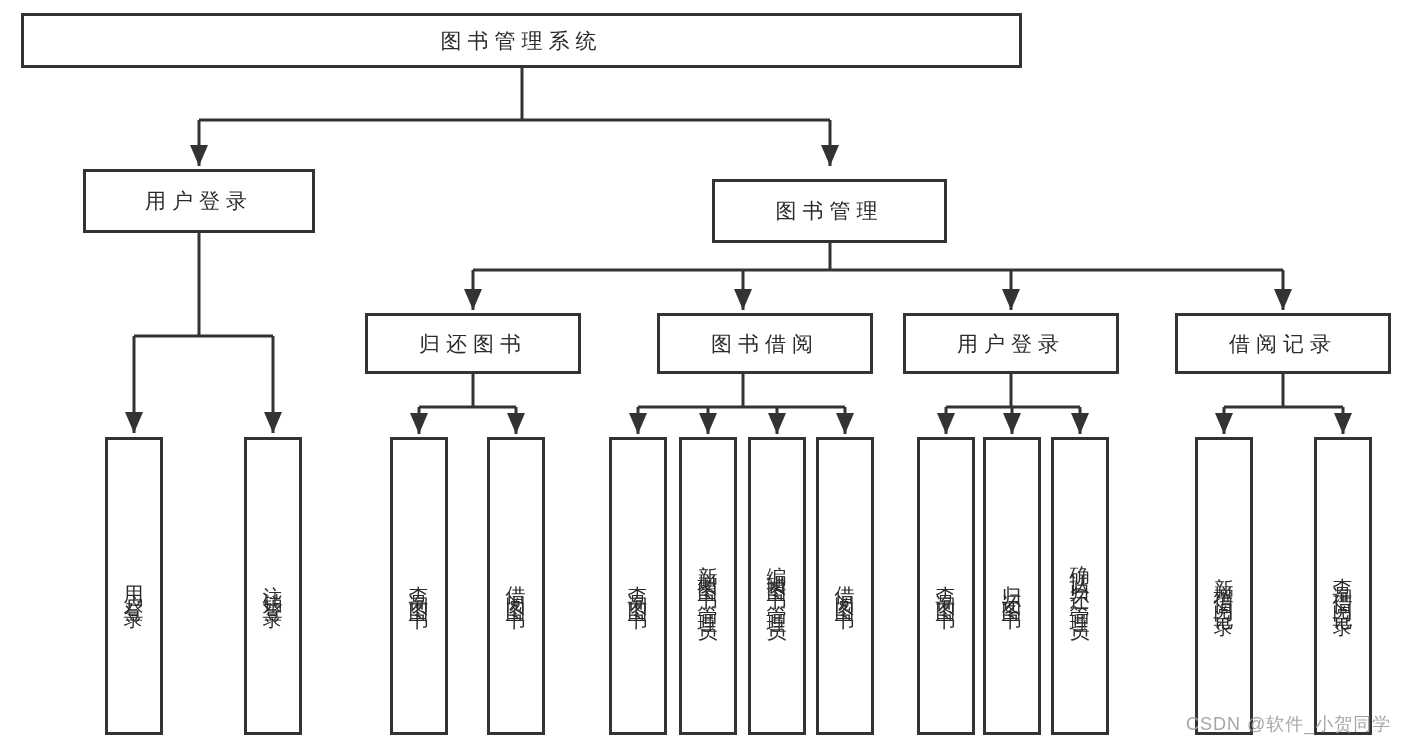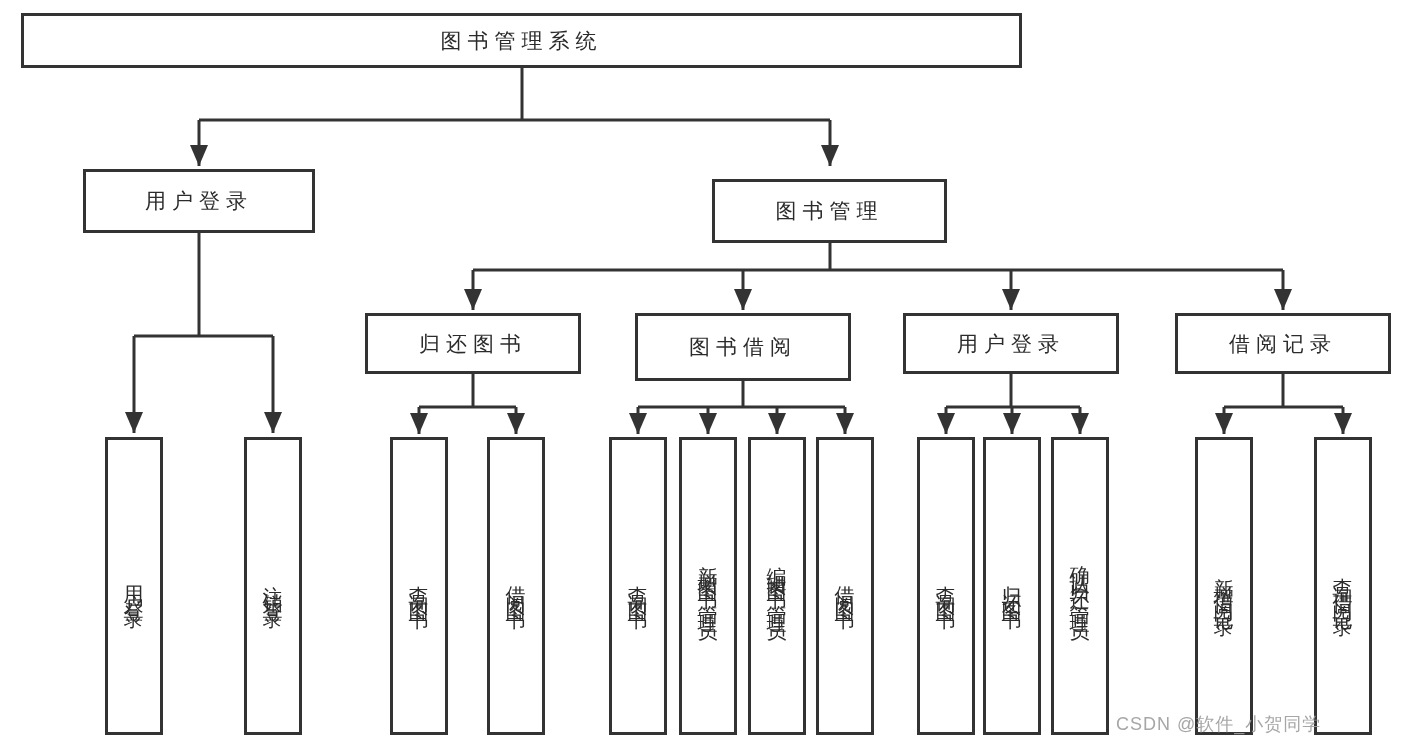--- a/index.html
+++ b/index.html
@@ -12,21 +12,21 @@
     position:absolute;box-sizing:border-box;border:3px solid #333333;
     background:#ffffff;display:flex;align-items:center;justify-content:center;
     color:#2b2b2b;
   }
   .hlabel{font-size:21px;letter-spacing:6px;white-space:nowrap;}
   .vtext{
     writing-mode:vertical-rl;text-orientation:mixed;
     font-size:20px;letter-spacing:8px;line-height:1;white-space:nowrap;
   }
   .watermark{
-    position:absolute;left:1116px;top:712px;z-index:5;
+    position:absolute;left:1186px;top:712px;z-index:5;
     font-size:18px;letter-spacing:1px;color:rgba(158,158,158,0.92);
     white-space:nowrap;
   }
 </style>
 </head>
 <body>
 
 <div class="canvas">
 
   <svg class="connectors" viewBox="0 0 1405 747" xmlns="http://www.w3.org/2000/svg">
@@ -86,21 +86,21 @@
   <div class="node" style="left:83px;top:169px;width:232px;height:64px">
     <span class="hlabel">用户登录</span>
   </div>
   <div class="node" style="left:712px;top:179px;width:235px;height:64px">
     <span class="hlabel">图书管理</span>
   </div>
 
   <div class="node" style="left:365px;top:313px;width:216px;height:61px">
     <span class="hlabel">归还图书</span>
   </div>
-  <div class="node" style="left:635px;top:313px;width:216px;height:68px">
+  <div class="node" style="left:657px;top:313px;width:216px;height:61px">
     <span class="hlabel">图书借阅</span>
   </div>
   <div class="node" style="left:903px;top:313px;width:216px;height:61px">
     <span class="hlabel">用户登录</span>
   </div>
   <div class="node" style="left:1175px;top:313px;width:216px;height:61px">
     <span class="hlabel">借阅记录</span>
   </div>
 
   <div class="node leaf" style="left:105px;top:437px;width:58px;height:298px">

